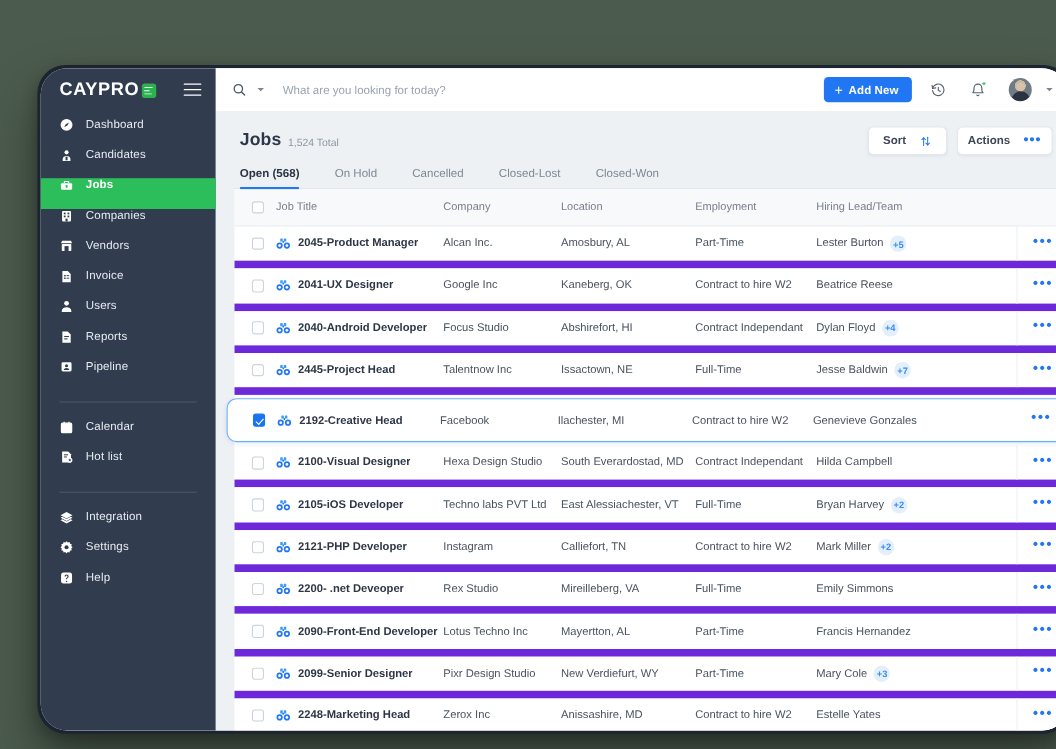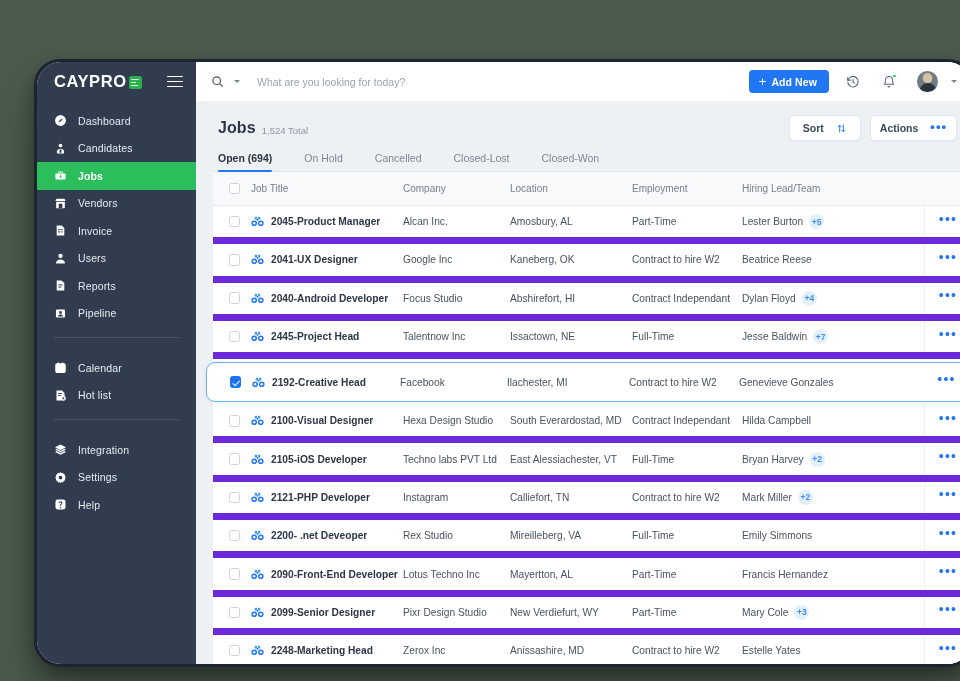--- a/index.html
+++ b/index.html
@@ -74,21 +74,21 @@
       linear-gradient(#dff5e4,#dff5e4) 0 5.6px/7px 1.4px no-repeat;
   }
   .hamburger { width: 16px; cursor: pointer; }
   .hamburger span {
     display: block; height: 1.8px; background: #ffffff;
     border-radius: 2px; margin: 3.2px 0;
   }
 
   .nav-group { padding-top: 6px; }
   .nav-item {
-    display: flex; align-items: center;
+    display: flex; align-items: flex-start;
     height: 27.5px;
     padding-left: 17px;
     gap: 11px;
     cursor: pointer;
     font-size: 10.5px;
     color: #e7ebf1;
     font-weight: 500;
     letter-spacing: .15px;
   }
   .nav-item.active { background: #2dbe5c; color: #ffffff; font-weight: 600; }
@@ -446,20 +446,33 @@
             </div>
             <div class="nav-item active">
               <span class="nav-ico">
                 <svg viewBox="0 0 24 24">
                   <path d="M9 4.5h6a1.6 1.6 0 0 1 1.6 1.6V8h-2V6.4h-5.2V8h-2V6.1A1.6 1.6 0 0 1 9 4.5z"></path>
                   <rect x="2.6" y="8.4" width="18.8" height="10.8" rx="1.8"></rect>
                   <rect x="10.4" y="11.4" width="3.2" height="4.6" rx=".8" fill="#2dbe5c"></rect>
                 </svg>
               </span>
               <span>Jobs</span>
+            </div>
+            <div class="nav-item">
+              <span class="nav-ico">
+                <svg viewBox="0 0 24 24">
+                  <rect x="4.5" y="3.2" width="15" height="17.6" rx="1.4"></rect>
+                  <rect x="7.4" y="6" width="3" height="3" fill="#313d4f"></rect>
+                  <rect x="13.6" y="6" width="3" height="3" fill="#313d4f"></rect>
+                  <rect x="7.4" y="11" width="3" height="3" fill="#313d4f"></rect>
+                  <rect x="13.6" y="11" width="3" height="3" fill="#313d4f"></rect>
+                  <rect x="10.2" y="16.2" width="3.6" height="4.6" fill="#313d4f"></rect>
+                </svg>
+              </span>
+              <span>Companies</span>
             </div>
             <div class="nav-item">
               <span class="nav-ico">
                 <svg viewBox="0 0 24 24">
                   <path d="M2.6 7.6 4.6 3.4h14.8l2 4.2z"></path>
                   <rect x="4" y="8.8" width="16" height="11.8" rx="1.2"></rect>
                   <rect x="8.6" y="12.4" width="6.8" height="8.2" fill="#313d4f"></rect>
                 </svg>
               </span>
               <span>Vendors</span>
@@ -619,21 +632,21 @@
               </svg>
             </span>
           </button>
           <button class="head-btn">
             <span>Actions</span>
             <span class="dots-blue">•••</span>
           </button>
         </div>
 
         <div class="tabs" id="tabs">
-            <div class="tab active">Open (694)</div>
+            <div class="tab active">Open (568)</div>
             <div class="tab">On Hold</div>
             <div class="tab">Cancelled</div>
             <div class="tab">Closed-Lost</div>
             <div class="tab">Closed-Won</div>
           </div>
 
         <div id="table-wrap">
           <div id="table">
             <div class="trow thead">
               <div class="c-check">

